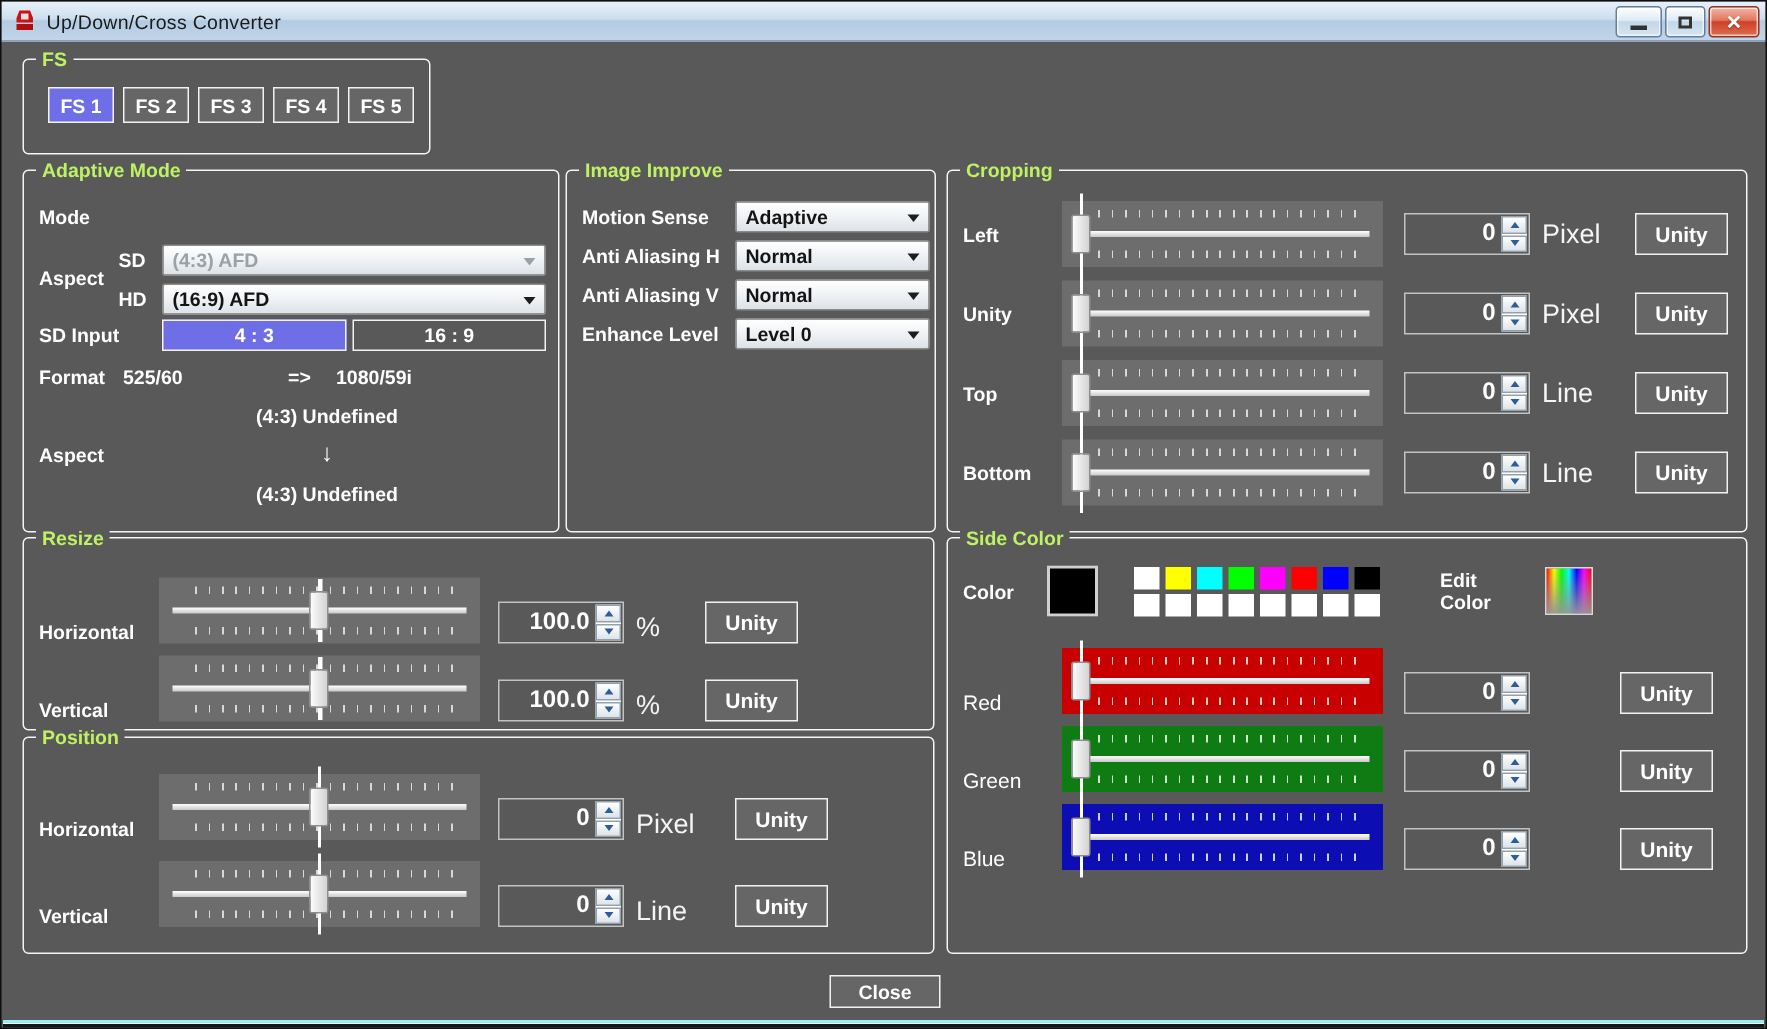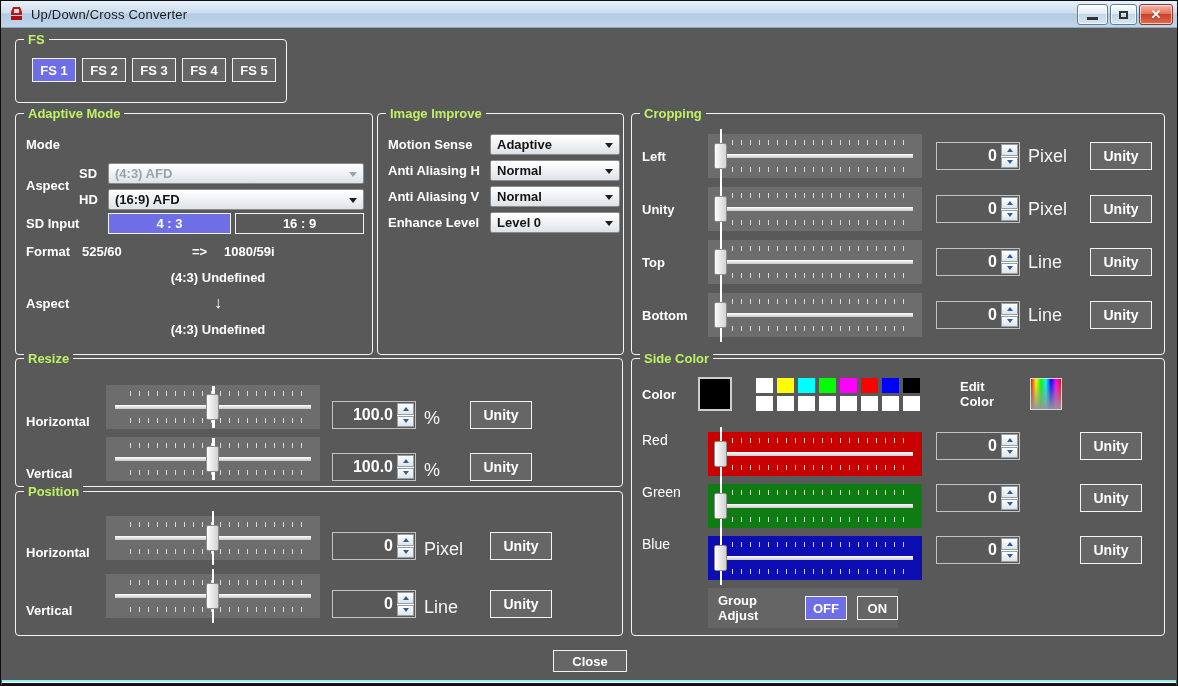--- a/index.html
+++ b/index.html
@@ -101,21 +101,21 @@
   .sc-colorrow{position:absolute;left:10px;top:18px;display:flex;align-items:center;}
   .sc-colorrow .rlabel{width:56px;}
   .cur-swatch{width:30px;height:30px;border:2px solid #cfcfcf;box-sizing:content-box;}
   .pal{display:grid;grid-template-columns:repeat(8,17px);grid-auto-rows:15px;gap:3px 4px;margin-left:24px;}
   .pal-sw{width:17px;height:15px;}
   .editlabel{margin-left:40px;}
   .edit-swatch{width:30px;height:30px;margin-left:14px;border:1px solid #d8d8d8;
     background:linear-gradient(rgba(89,89,89,0),rgba(150,150,150,.95)),
       linear-gradient(90deg,#ff0000,#ffff00,#00ff00,#00ffff,#0000ff,#ff00ff,#ff0000);}
   .sc-rows{position:absolute;left:10px;top:73px;display:flex;flex-direction:column;gap:8px;}
-  .sc-row{display:flex;align-items:flex-start;width:512px;}
+  .sc-row{display:flex;align-items:flex-end;width:512px;}
   .sc-row .rlabel{width:66px;font-size:14px;font-weight:normal;}
   .sc-row .numwrap{margin-left:14px;}
   .sc-row .unity{margin-left:auto;margin-right:12px;}
   .slider.rgb .sl-ticks{background:repeating-linear-gradient(90deg,rgba(255,255,255,.8) 0 1px,transparent 1px 9px);}
   .ga-panel{position:absolute;left:76px;top:229px;width:190px;height:40px;background:#656565;
     display:flex;align-items:center;}
   .ga-label{margin-left:10px;}
   .tgl{width:44px;height:24px;font-size:13px;margin-left:10px;}
   
   .cmtxt{color:#fff;font-weight:bold;font-size:13px;white-space:nowrap;}
@@ -498,23 +498,18 @@
                 <div class="tri-up"></div>
               </div>
             <div class="spin">
                 <div class="tri-dn"></div>
               </div>
           </div>
         </div>
         <div class="btn unity">Unity</div>
       </div>
     </div>
-    <div class="ga-panel">
-      <span class="rlabel ga-label">Group Adjust</span>
-      <div class="btn tgl" style="background: rgb(110, 110, 230);">OFF</div>
-      <div class="btn tgl">ON</div>
-    </div>
   </div>
 
   <div class="btn close-btn">Close</div>
 
   <div class="bottom-frame"></div>
 </div>
 
 </body></html>

